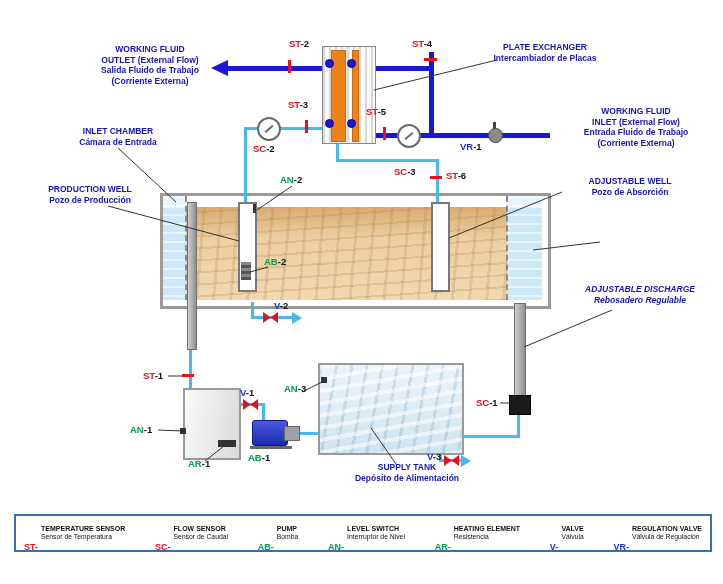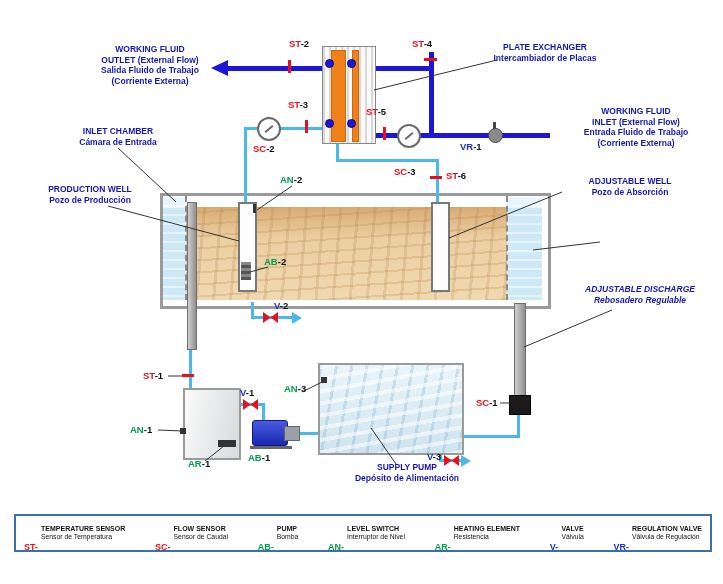--- a/index.html
+++ b/index.html
@@ -224,21 +224,21 @@
   </div>
   <div class="ann" style="left:560px;top:176px;width:140px;">
     <div>ADJUSTABLE WELL</div>
     <div>Pozo de Absorción</div>
   </div>
   <div class="ann" style="left:564px;top:284px;width:152px;font-style:italic;">
     <div>ADJUSTABLE DISCHARGE</div>
     <div>Rebosadero Regulable</div>
   </div>
   <div class="ann" style="left:342px;top:462px;width:130px;">
-    <div>SUPPLY PUMP</div>
+    <div>SUPPLY TANK</div>
     <div>Depósito de Alimentación</div>
   </div>
 
   <div class="tag" style="left:289px;top:38px;"><span class="c-red">ST</span><span class="c-blk">-2</span></div>
   <div class="tag" style="left:412px;top:38px;"><span class="c-red">ST</span><span class="c-blk">-4</span></div>
   <div class="tag" style="left:288px;top:99px;"><span class="c-red">ST</span><span class="c-blk">-3</span></div>
   <div class="tag" style="left:366px;top:106px;"><span class="c-red">ST</span><span class="c-blk">-5</span></div>
   <div class="tag" style="left:446px;top:170px;"><span class="c-red">ST</span><span class="c-blk">-6</span></div>
   <div class="tag" style="left:143px;top:370px;"><span class="c-red">ST</span><span class="c-blk">-1</span></div>
   <div class="tag" style="left:253px;top:143px;"><span class="c-red">SC</span><span class="c-blk">-2</span></div>

